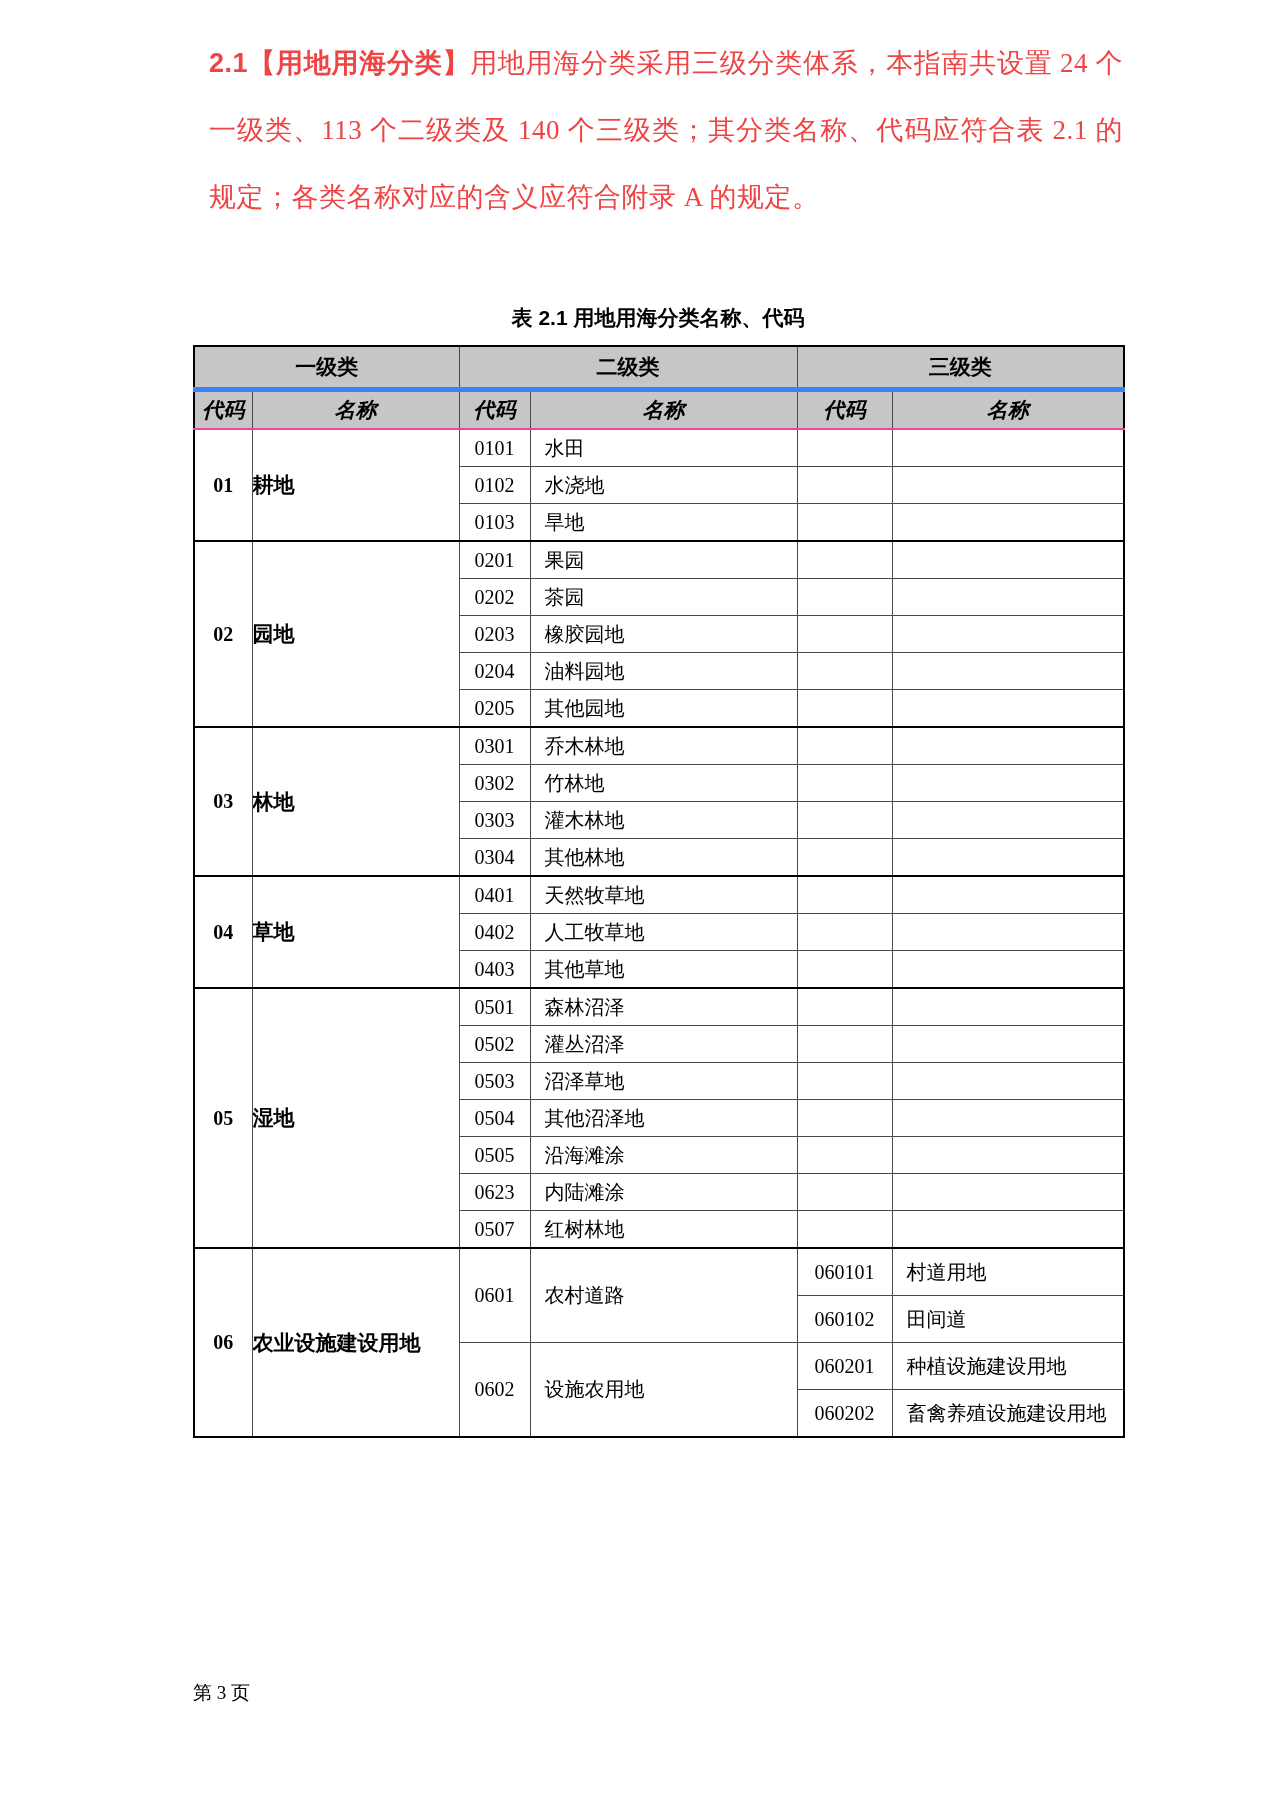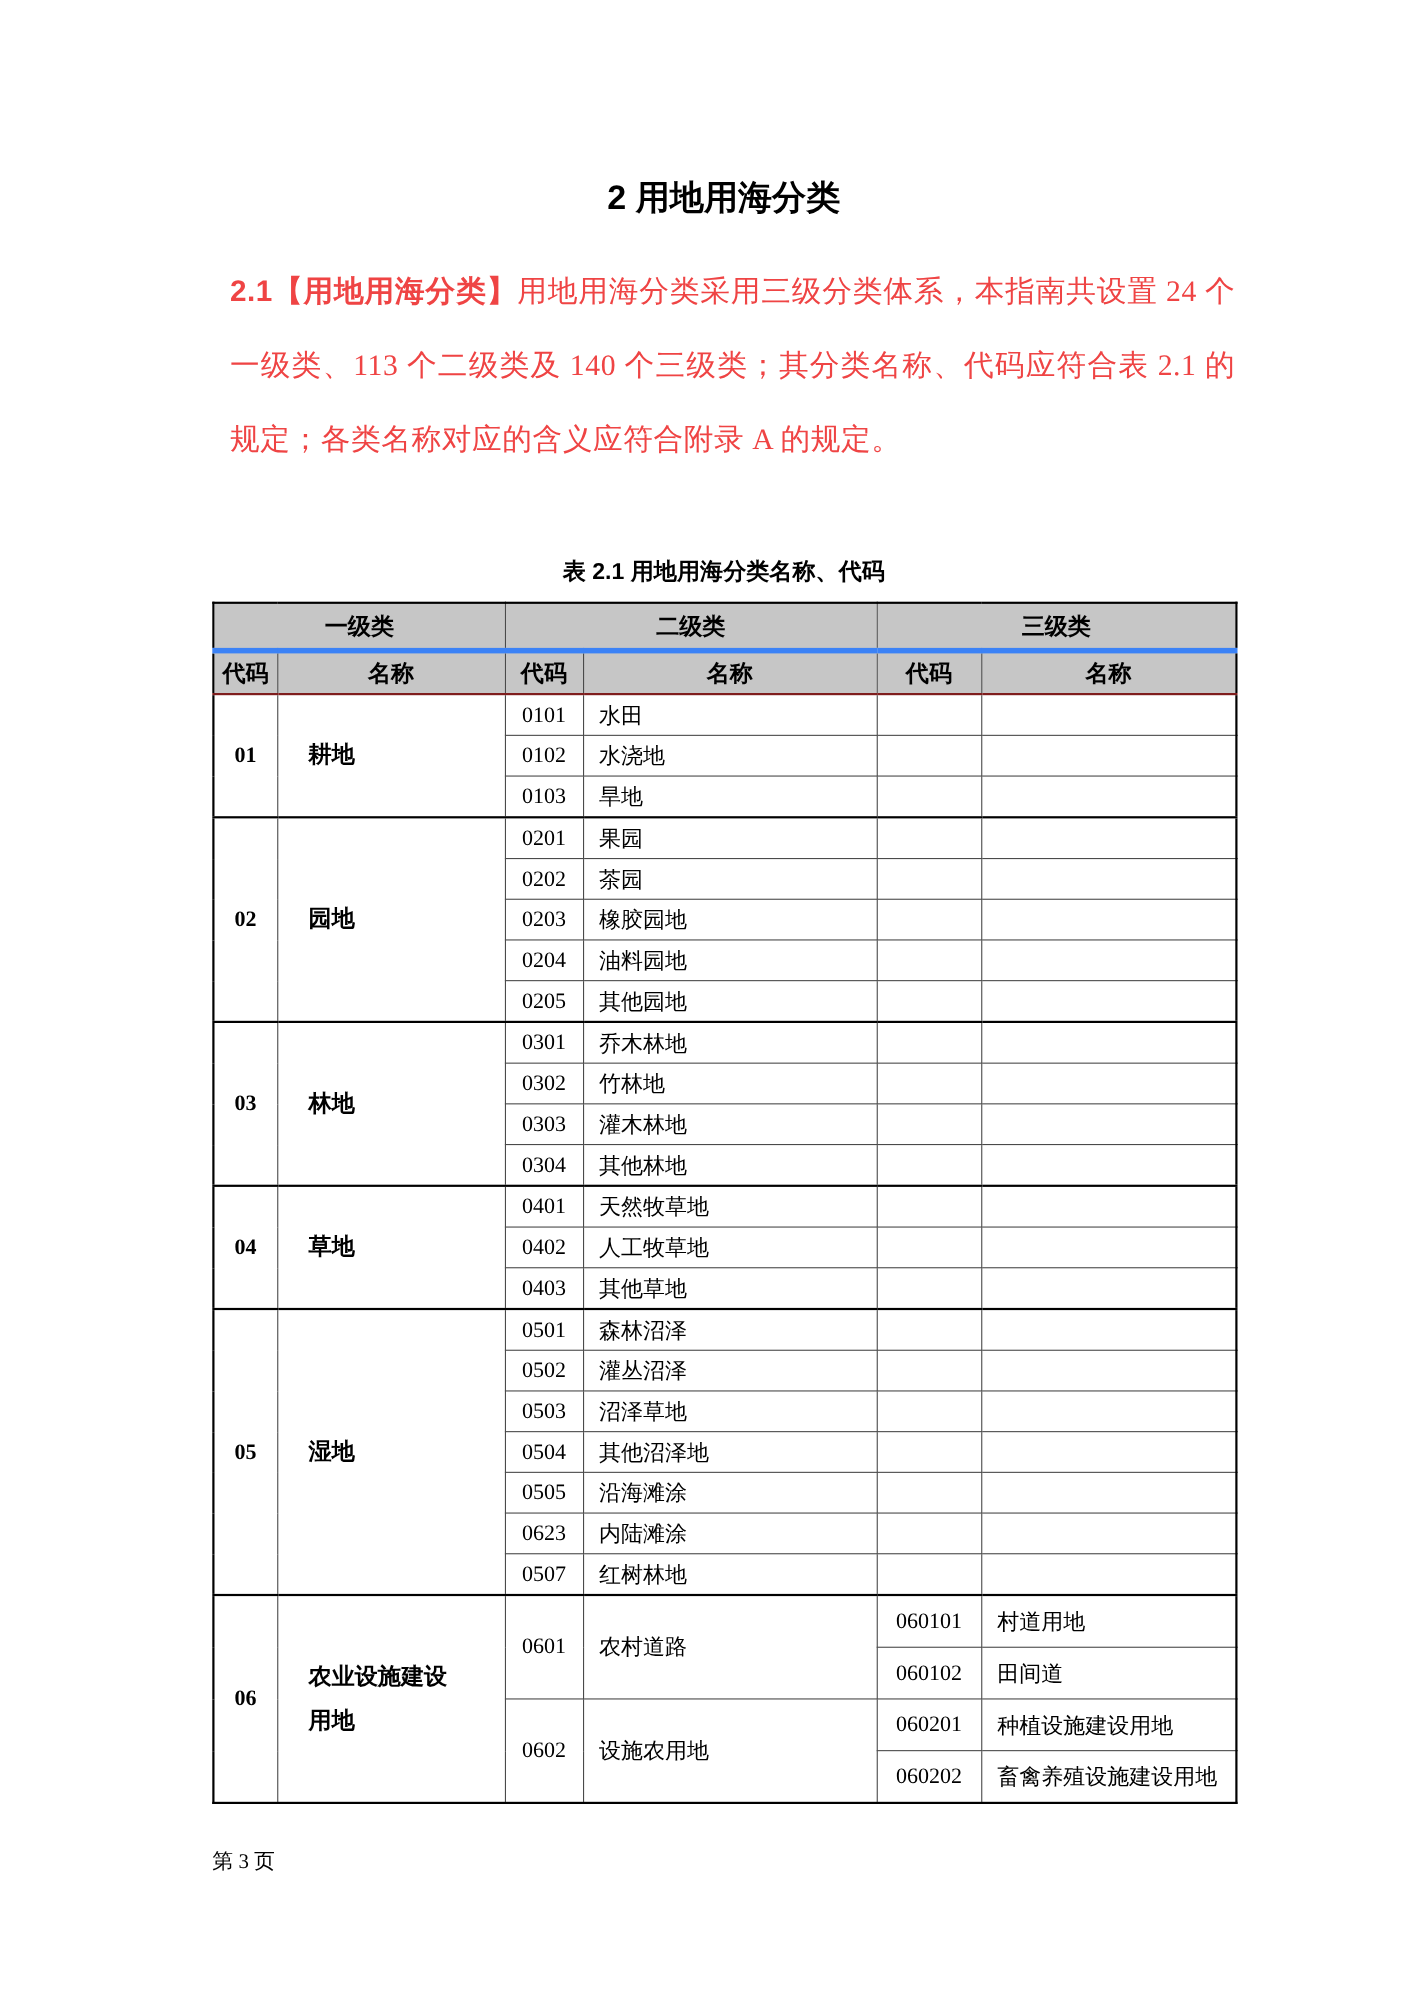--- a/index.html
+++ b/index.html
@@ -65,33 +65,32 @@
     overflow:hidden;
   }
   .cls-table thead th{
     background:#c6c6c6;
     font-family:"Liberation Sans", sans-serif;
     font-weight:700;
     font-size:21px;
     text-align:center;
   }
   .cls-table tr.ghead th{height:40px;border-bottom:5px solid #3b82f6;margin-top:40px;}
-  .cls-table tr.chead th{height:36px;border-bottom:2px solid #7f1d1d;}
+  .cls-table tr.chead th{height:36px;border-bottom:2px solid #ec4899;font-style:italic;}
   .cls-table tr.h36 td{height:36px;}
   .cls-table tr.h46 td{height:46px;}
   .cls-table td.code1{
     text-align:center;
     font-weight:700;
     font-family:"Liberation Serif", serif;
   }
   .cls-table td.name1{
     font-family:"Liberation Sans", sans-serif;
     font-weight:700;
     font-size:21px;
-    padding-left:28px;
     padding-right:32px;
     line-height:1.9;
   }
   .cls-table td.code2,.cls-table td.code3{text-align:center;}
   .cls-table td.name2,.cls-table td.name3{padding-left:14px;}
   .cls-table td.sec-top{border-top:2px solid #000;}
   .page-footer{
     position:absolute;
     left:193px;
     top:1680px;
@@ -99,21 +98,20 @@
     font-size:19px;
     line-height:26px;
     color:#000;
   }
 </style>
 </head>
 <body>
 
 <div class="content">
 
-  <h1 class="doc-title">2 用地用海分类</h1>
 
   <p class="doc-paragraph"><span class="para-lead">2.1【用地用海分类】</span><span>用地用海分类采用三级分类体系，本指南共设置 24 个一级类、113 个二级类及 140 个三级类；其分类名称、代码应符合表 2.1 的规定；各类名称对应的含义应符合附录 A 的规定。</span></p>
 
   <p class="table-caption">表 2.1 用地用海分类名称、代码</p>
 
   <table class="cls-table">
     <colgroup>
       <col style="width:58px">
         <col style="width:207px">
       <col style="width:71px">

